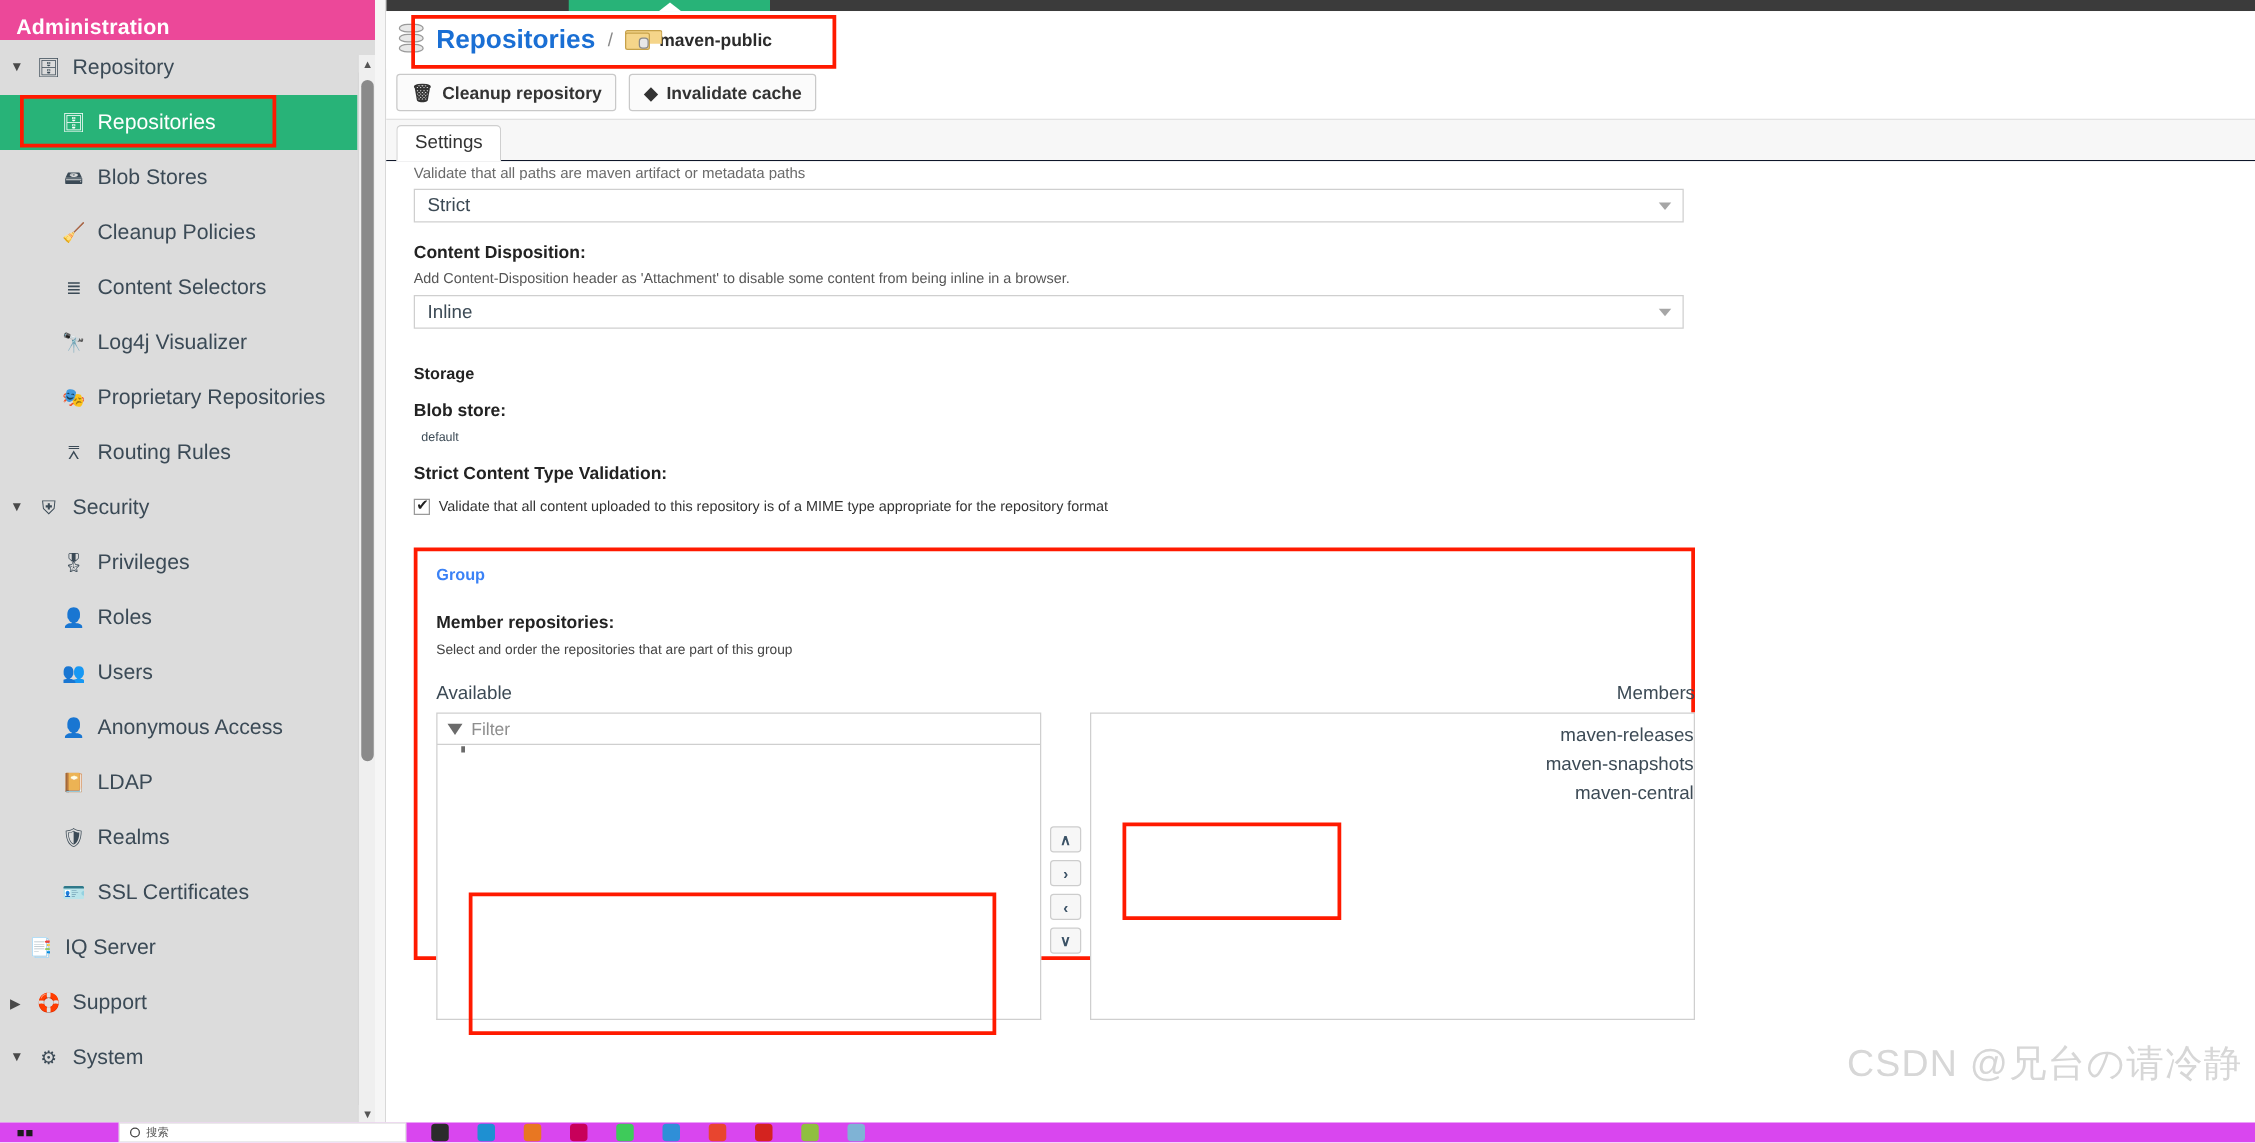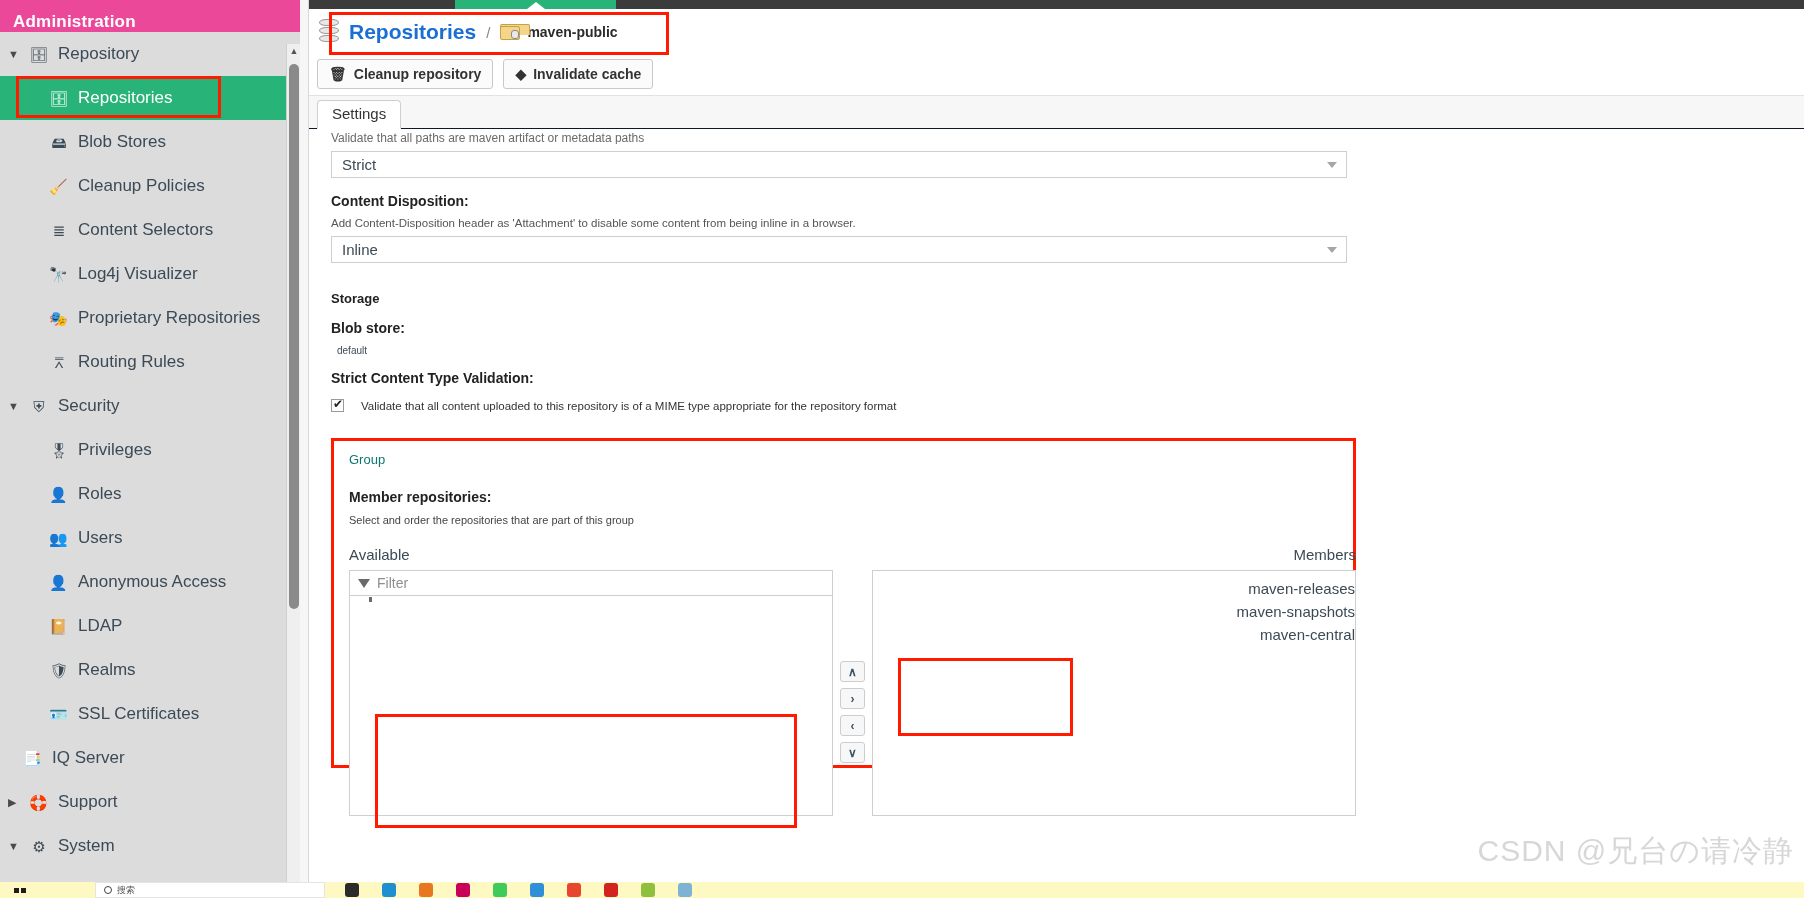--- a/index.html
+++ b/index.html
@@ -159,34 +159,34 @@
   }
   .flabel {
     font-size:14px; font-weight:bold; color:#222; margin-top:15px;
   }
   .fhelp { font-size:11.5px; color:#555; margin-top:8px; }
   .section-title {
     font-size:13px; font-weight:bold; color:#222; margin-top:28px;
   }
   .sublabel { font-size:14px; font-weight:bold; color:#222; margin-top:14px; }
   .plainval { font-size:10px; color:#3c4a55; margin-top:9px; padding-left:6px; }
-  .chkrow { display:flex; align-items:center; gap:17px; margin-top:13px; }
+  .chkrow { display:flex; align-items:center; gap:7px; margin-top:13px; }
   .chkbox {
     width:13px; height:13px; border:1px solid #9a9a9a; background:#fff;
     position:relative; flex:0 0 13px;
   }
   .chkbox:after{
     content:"\2714"; position:absolute; left:1px; top:-3px;
     font-size:12px; color:#222;
   }
   .chktext { font-size:11.5px; color:#333; }
 
   
   .group-block { margin-top:26px; position:relative; width:1025px; }
-  .group-head { font-size:13px; font-weight:normal; color:#0f766e; padding:14px 0 0 18px; }
+  .group-head { font-size:13px; font-weight:bold; color:#3b82f6; padding:14px 0 0 18px; }
   .mr-label { font-size:14px; font-weight:bold; color:#222; margin:22px 0 0 18px; }
   .mr-help { font-size:11px; color:#444; margin:9px 0 0 18px; }
 
   .cols { display:flex; margin:20px 0 0 18px; position:relative; }
   .col-avail { width:485px; }
   .col-mid { width:40px; display:flex; flex-direction:column;
              justify-content:center; align-items:center; gap:6px; padding-top:62px; }
   .col-mem { width:485px;text-align:right; }
   .col-cap { font-size:15px; color:#3c4a55; margin-bottom:4px; height:20px; }
 
@@ -239,22 +239,22 @@
 
   
   .watermark {
     position:absolute; right:10px; bottom:42px; font-size:30px;
     color:#d7d7d7; font-family:"Liberation Sans", sans-serif; letter-spacing:1px;
     white-space:nowrap; pointer-events:none;
   }
 
   
   .taskbar {
-    position:absolute; left:0; bottom:16px; width:1804px; height:16px;
-    background:#fef9c3;
+    position:absolute; left:0; bottom:0; width:1804px; height:16px;
+    background:#d946ef;
   }
   .tb-start {
     position:absolute; left:6px; top:1px; width:28px; height:14px;
     display:flex; align-items:center; justify-content:center;
   }
   .tb-sq { width:5px; height:5px; background:#1c1c1c; margin:0 1px; }
   .tb-search {
     position:absolute; left:95px; top:0; width:230px; height:16px;
     background:#ffffff; border:1px solid #e4e4e4; display:flex;
     align-items:center; gap:5px; padding-left:8px;

